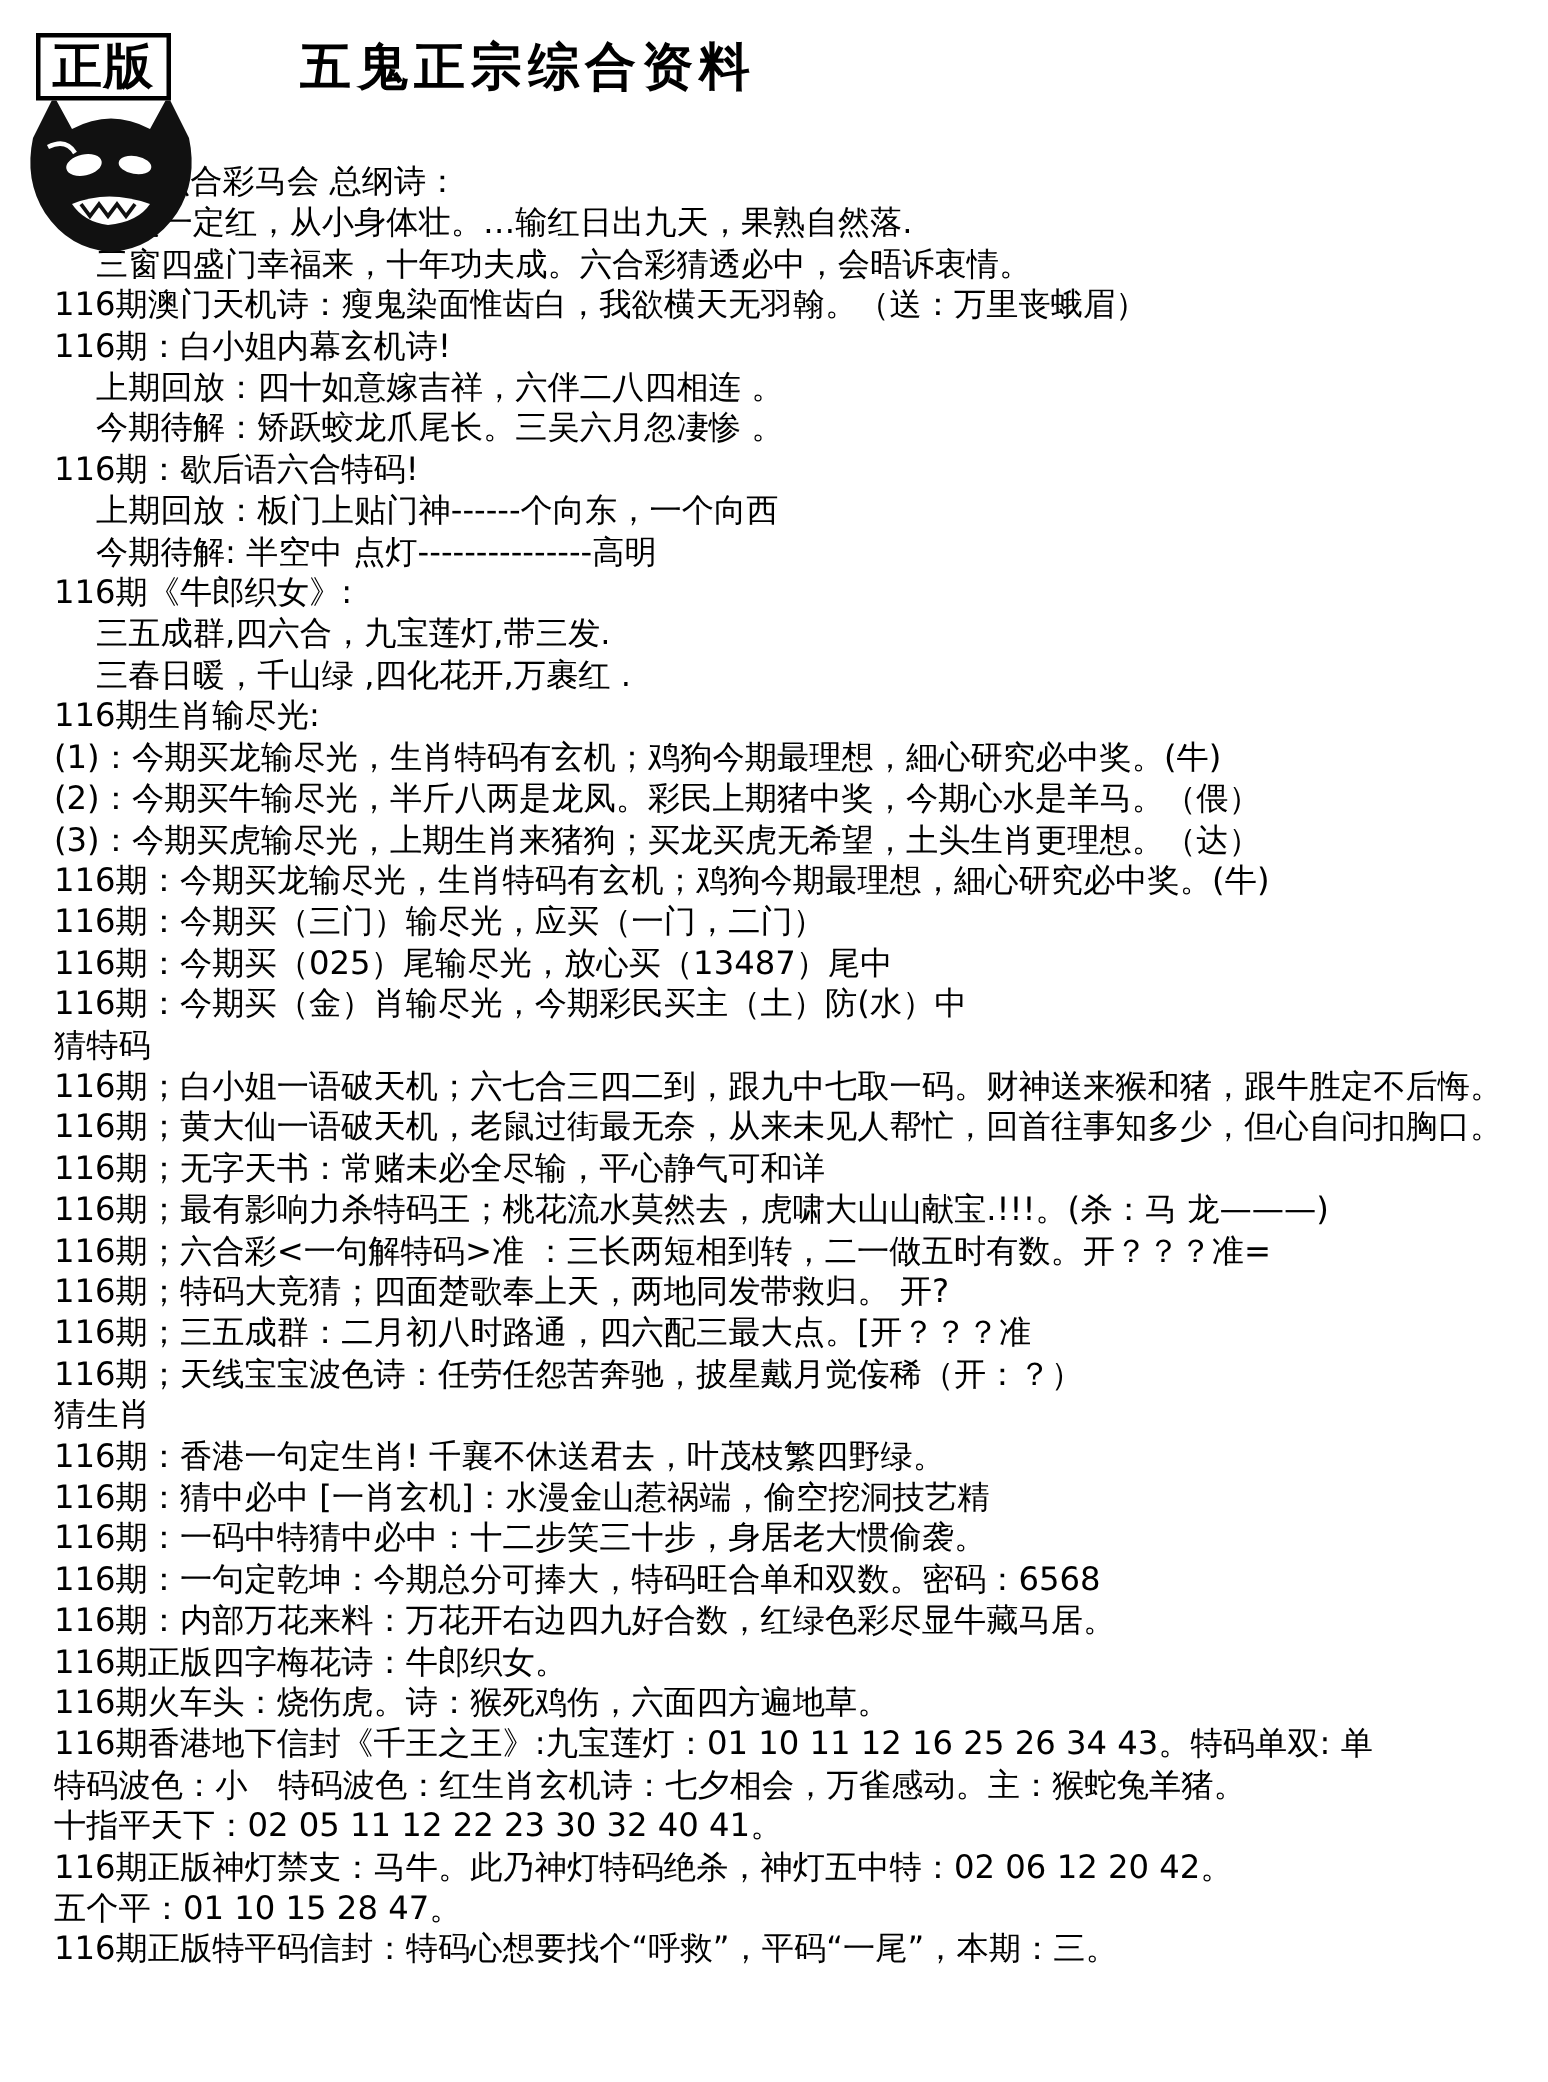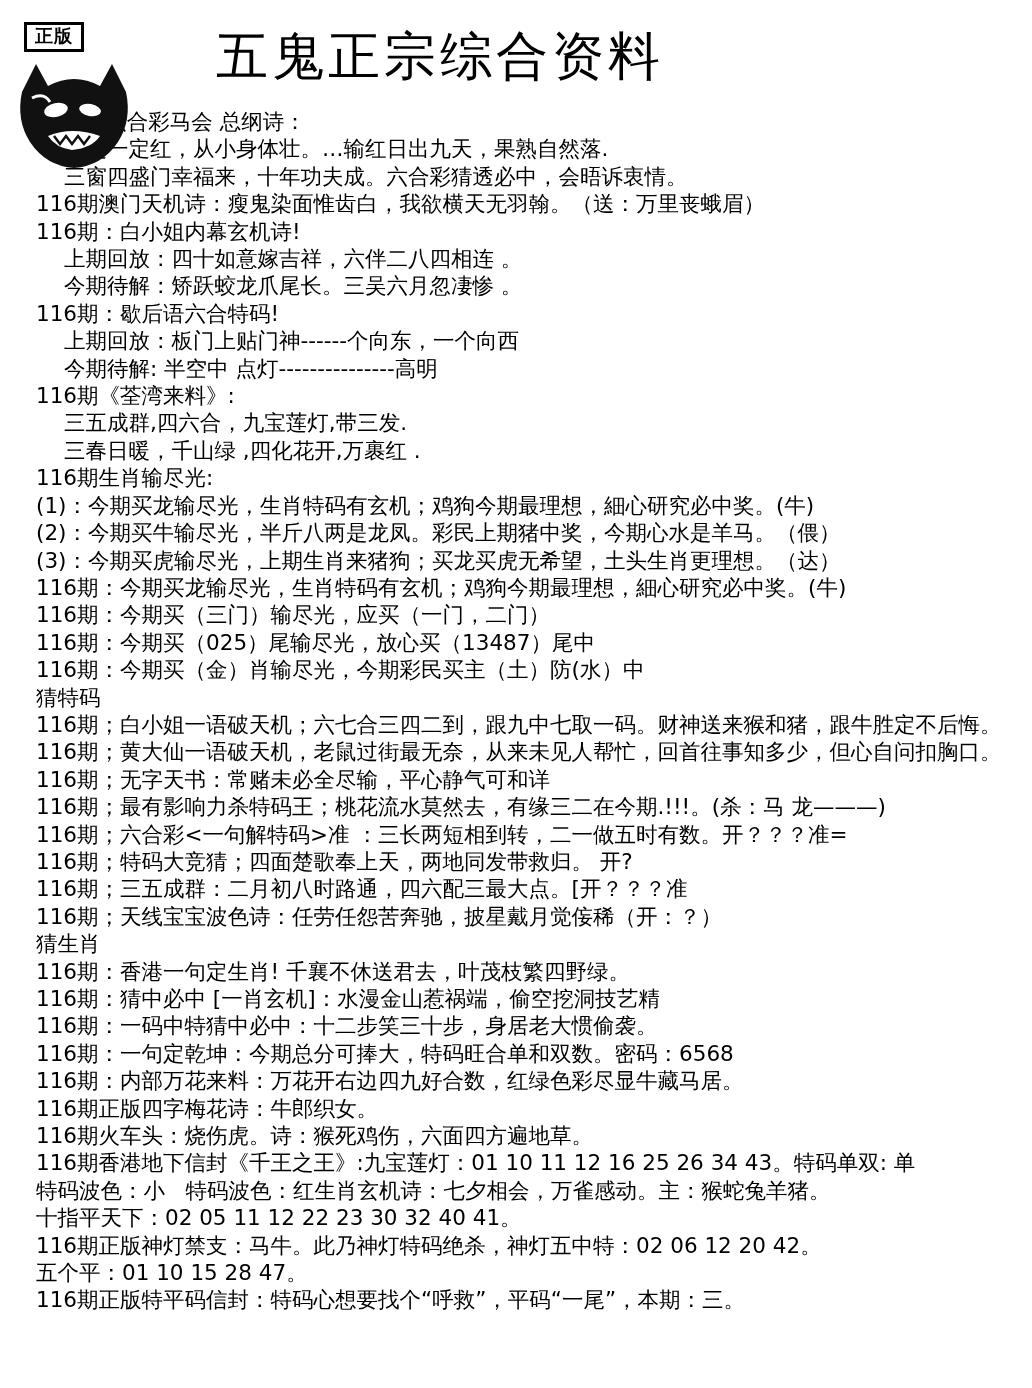--- a/index.html
+++ b/index.html
@@ -25,41 +25,41 @@
   .header {
     position: relative;
     height: 150px;
   }
   .badge {
     position: absolute;
     left: 24px;
     top: 22px;
     border: 3px solid #000;
     padding: 2px 8px 4px 8px;
-    font-size: 18px;
+    font-size: 33px;
     font-weight: bold;
     line-height: 1;
     letter-spacing: 1px;
     background: #fff;
     z-index: 5;
   }
   .mascot {
     position: absolute;
     left: 14px;
     top: 58px;
     width: 120px;
     height: 112px;
     z-index: 3;
   }
   .title {
     position: absolute;
-    left: 216px;
+    left: 200px;
     top: 22px;
-    font-size: 52px;
-    font-weight: normal;
+    font-size: 34px;
+    font-weight: bold;
     letter-spacing: 4px;
     white-space: nowrap;
     font-family: "DejaVu Serif", serif;
   }
   
   .content {
     position: absolute;
     left: 0;
     top: 108px;
     width: 1032px;
@@ -98,36 +98,36 @@
       <div class="line">116期 六合彩马会 总纲诗：</div>
       <div class="line ind1">一选一定红，从小身体壮。…输红日出九天，果熟自然落.</div>
       <div class="line ind1">三窗四盛门幸福来，十年功夫成。六合彩猜透必中，会晤诉衷情。</div>
       <div class="line">116期澳门天机诗：瘦鬼染面惟齿白，我欲横天无羽翰。（送：万里丧蛾眉）</div>
       <div class="line">116期：白小姐内幕玄机诗!</div>
       <div class="line ind1">上期回放：四十如意嫁吉祥，六伴二八四相连 。</div>
       <div class="line ind1">今期待解：矫跃蛟龙爪尾长。三吴六月忽凄惨 。</div>
       <div class="line">116期：歇后语六合特码!</div>
       <div class="line ind1">上期回放：板门上贴门神------个向东，一个向西</div>
       <div class="line ind1">今期待解: 半空中 点灯---------------高明</div>
-      <div class="line">116期《荃湾来料》:</div>
+      <div class="line">116期《牛郎织女》:</div>
       <div class="line ind1">三五成群,四六合，九宝莲灯,带三发.</div>
       <div class="line ind1">三春日暖，千山绿 ,四化花开,万裹红 .</div>
       <div class="line">116期生肖输尽光:</div>
       <div class="line">(1)：今期买龙输尽光，生肖特码有玄机；鸡狗今期最理想，細心研究必中奖。(牛)</div>
       <div class="line">(2)：今期买牛输尽光，半斤八两是龙凤。彩民上期猪中奖，今期心水是羊马。（偎）</div>
       <div class="line">(3)：今期买虎输尽光，上期生肖来猪狗；买龙买虎无希望，土头生肖更理想。（达）</div>
       <div class="line">116期：今期买龙输尽光，生肖特码有玄机；鸡狗今期最理想，細心研究必中奖。(牛)</div>
       <div class="line">116期：今期买（三门）输尽光，应买（一门，二门）</div>
       <div class="line">116期：今期买（025）尾输尽光，放心买（13487）尾中</div>
       <div class="line">116期：今期买（金）肖输尽光，今期彩民买主（土）防(水）中</div>
       <div class="line">猜特码</div>
       <div class="line">116期；白小姐一语破天机；六七合三四二到，跟九中七取一码。财神送来猴和猪，跟牛胜定不后悔。</div>
       <div class="line">116期；黄大仙一语破天机，老鼠过街最无奈，从来未见人帮忙，回首往事知多少，但心自问扣胸口。</div>
       <div class="line">116期；无字天书：常赌未必全尽输，平心静气可和详</div>
-      <div class="line">116期；最有影响力杀特码王；桃花流水莫然去，有缘三二在今期.!!!。(杀：马 龙———)</div>
+      <div class="line">116期；最有影响力杀特码王；桃花流水莫然去，虎啸大山山献宝.!!!。(杀：马 龙———)</div>
       <div class="line">116期；六合彩&lt;一句解特码&gt;准 ：三长两短相到转，二一做五时有数。开？？？准=</div>
       <div class="line">116期；特码大竞猜；四面楚歌奉上天，两地同发带救归。 开?</div>
       <div class="line">116期；三五成群：二月初八时路通，四六配三最大点。[开？？？准</div>
       <div class="line">116期；天线宝宝波色诗：任劳任怨苦奔驰，披星戴月觉侫稀（开：？）</div>
       <div class="line">猜生肖</div>
       <div class="line">116期：香港一句定生肖! 千襄不休送君去，叶茂枝繁四野绿。</div>
       <div class="line">116期：猜中必中 [一肖玄机]：水漫金山惹祸端，偷空挖洞技艺精</div>
       <div class="line">116期：一码中特猜中必中：十二步笑三十步，身居老大惯偷袭。</div>
       <div class="line">116期：一句定乾坤：今期总分可捧大，特码旺合单和双数。密码：6568</div>
       <div class="line">116期：内部万花来料：万花开右边四九好合数，红绿色彩尽显牛藏马居。</div>

